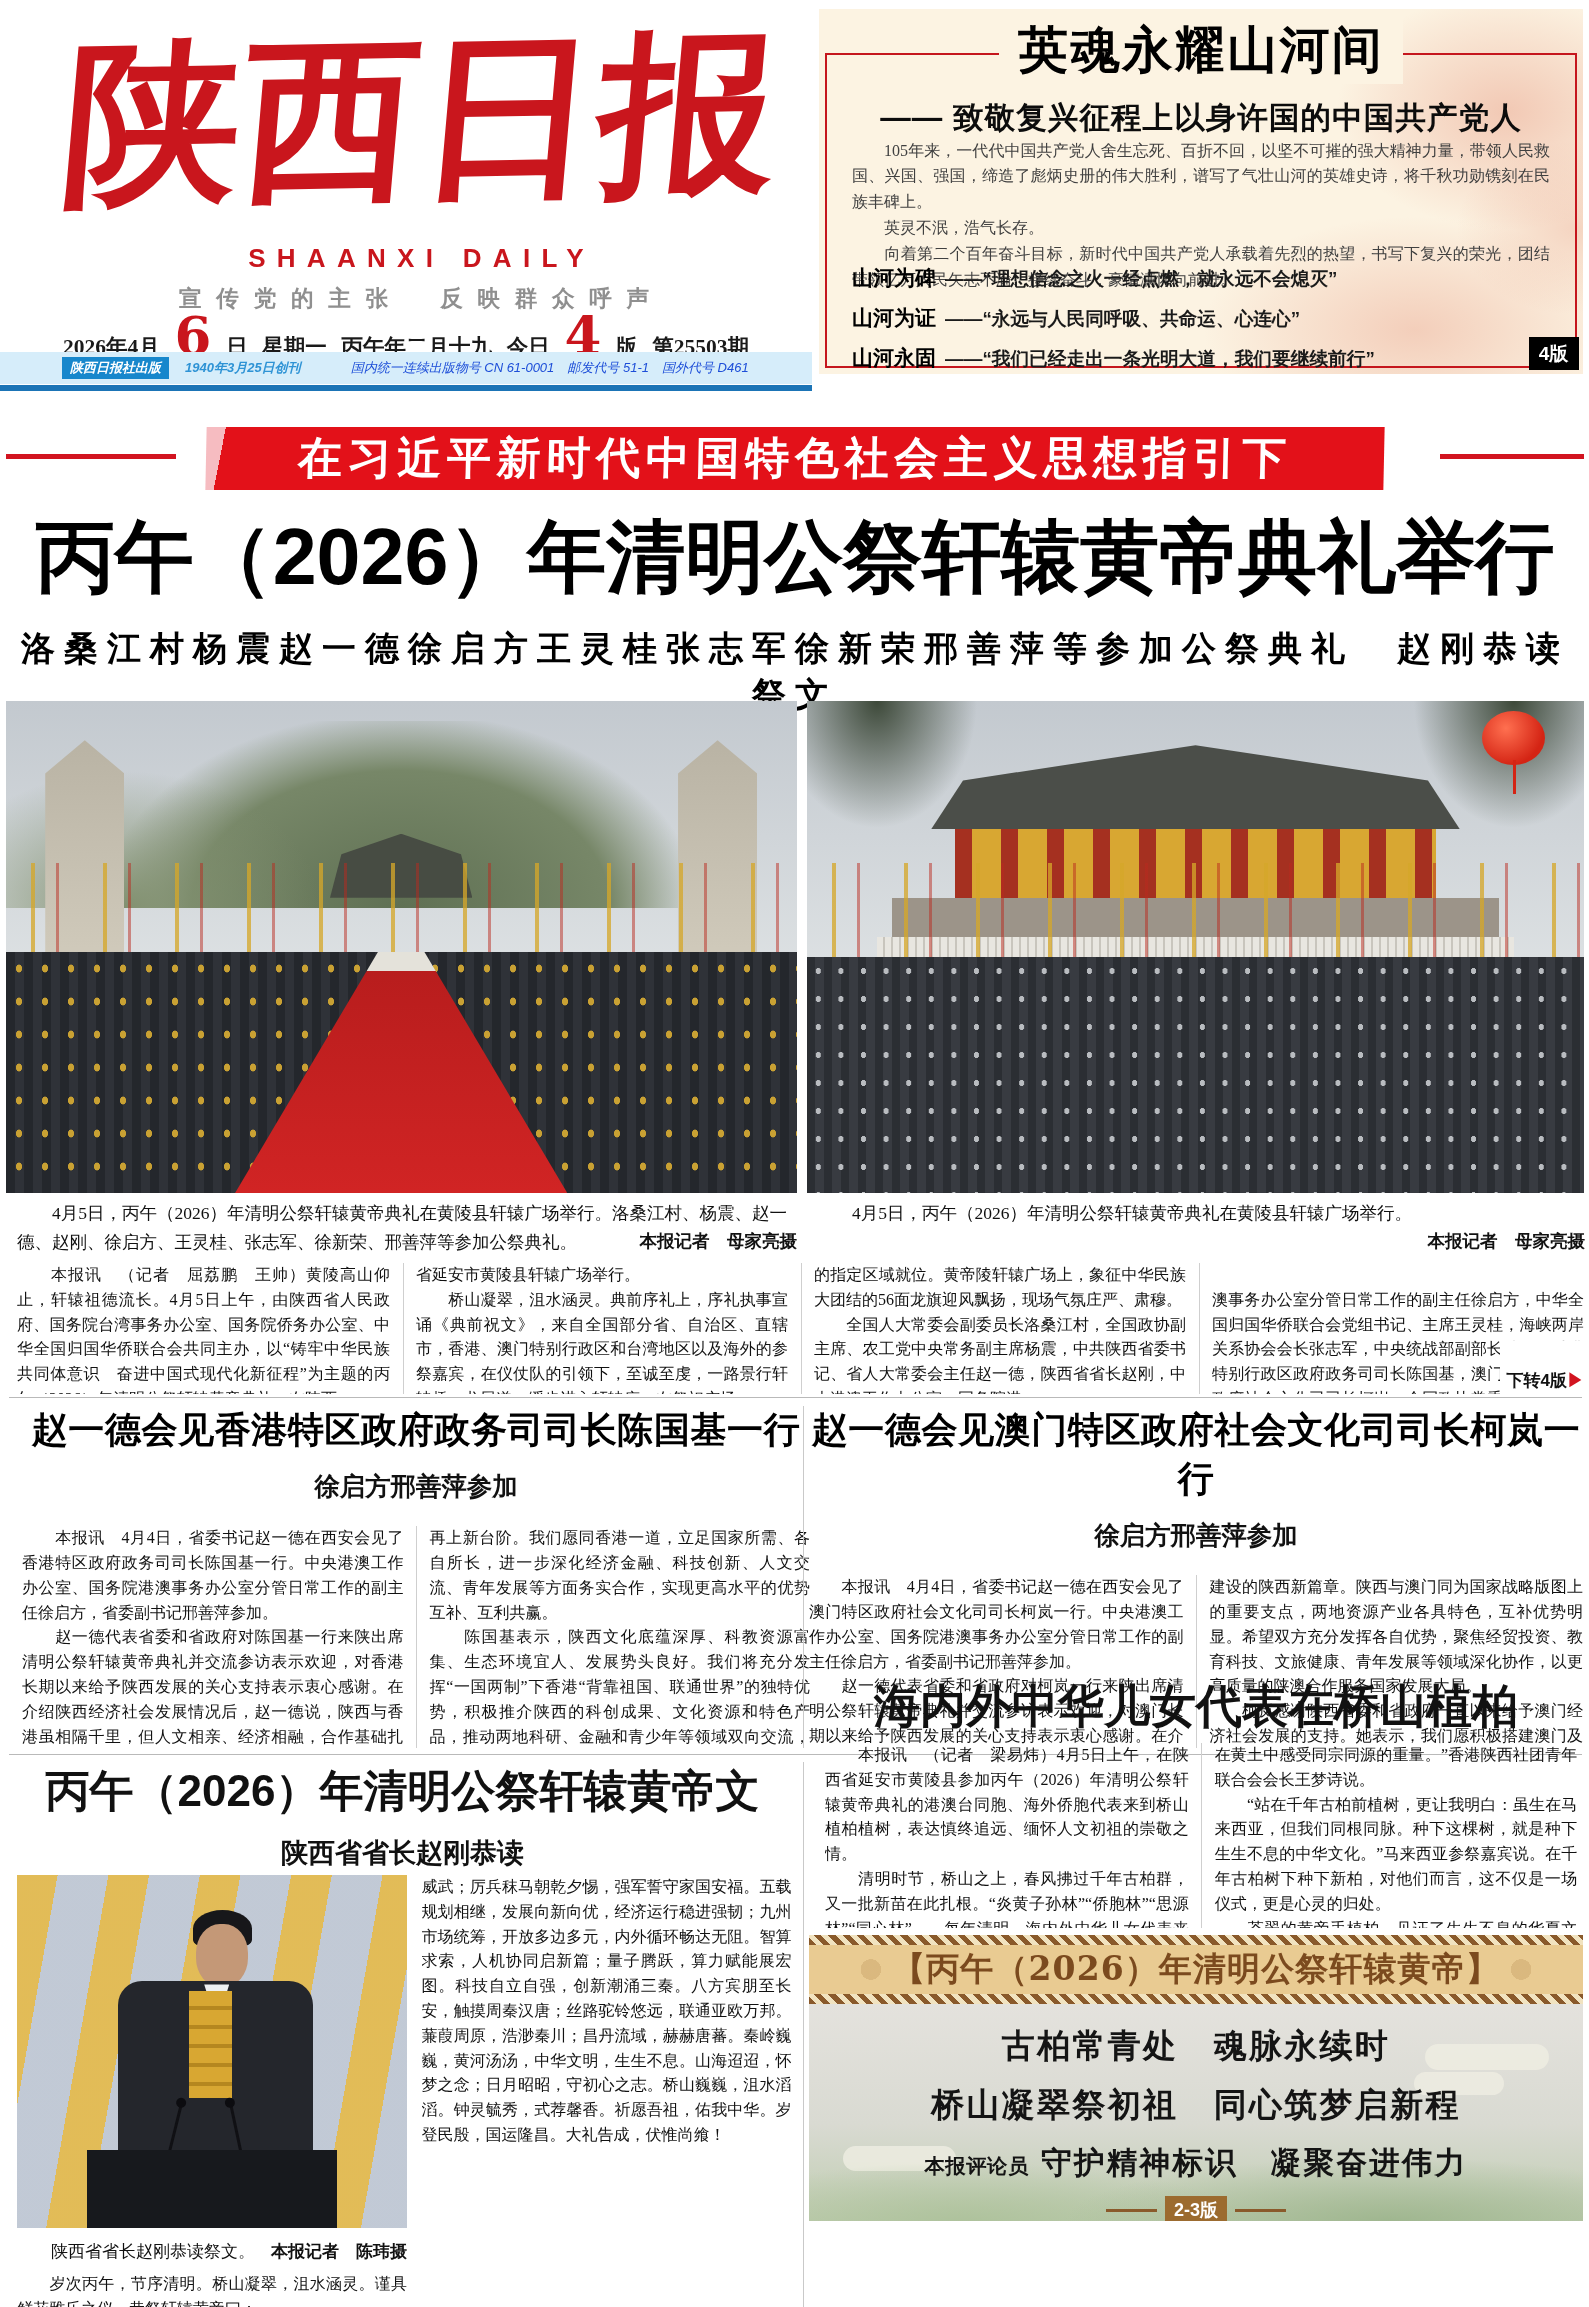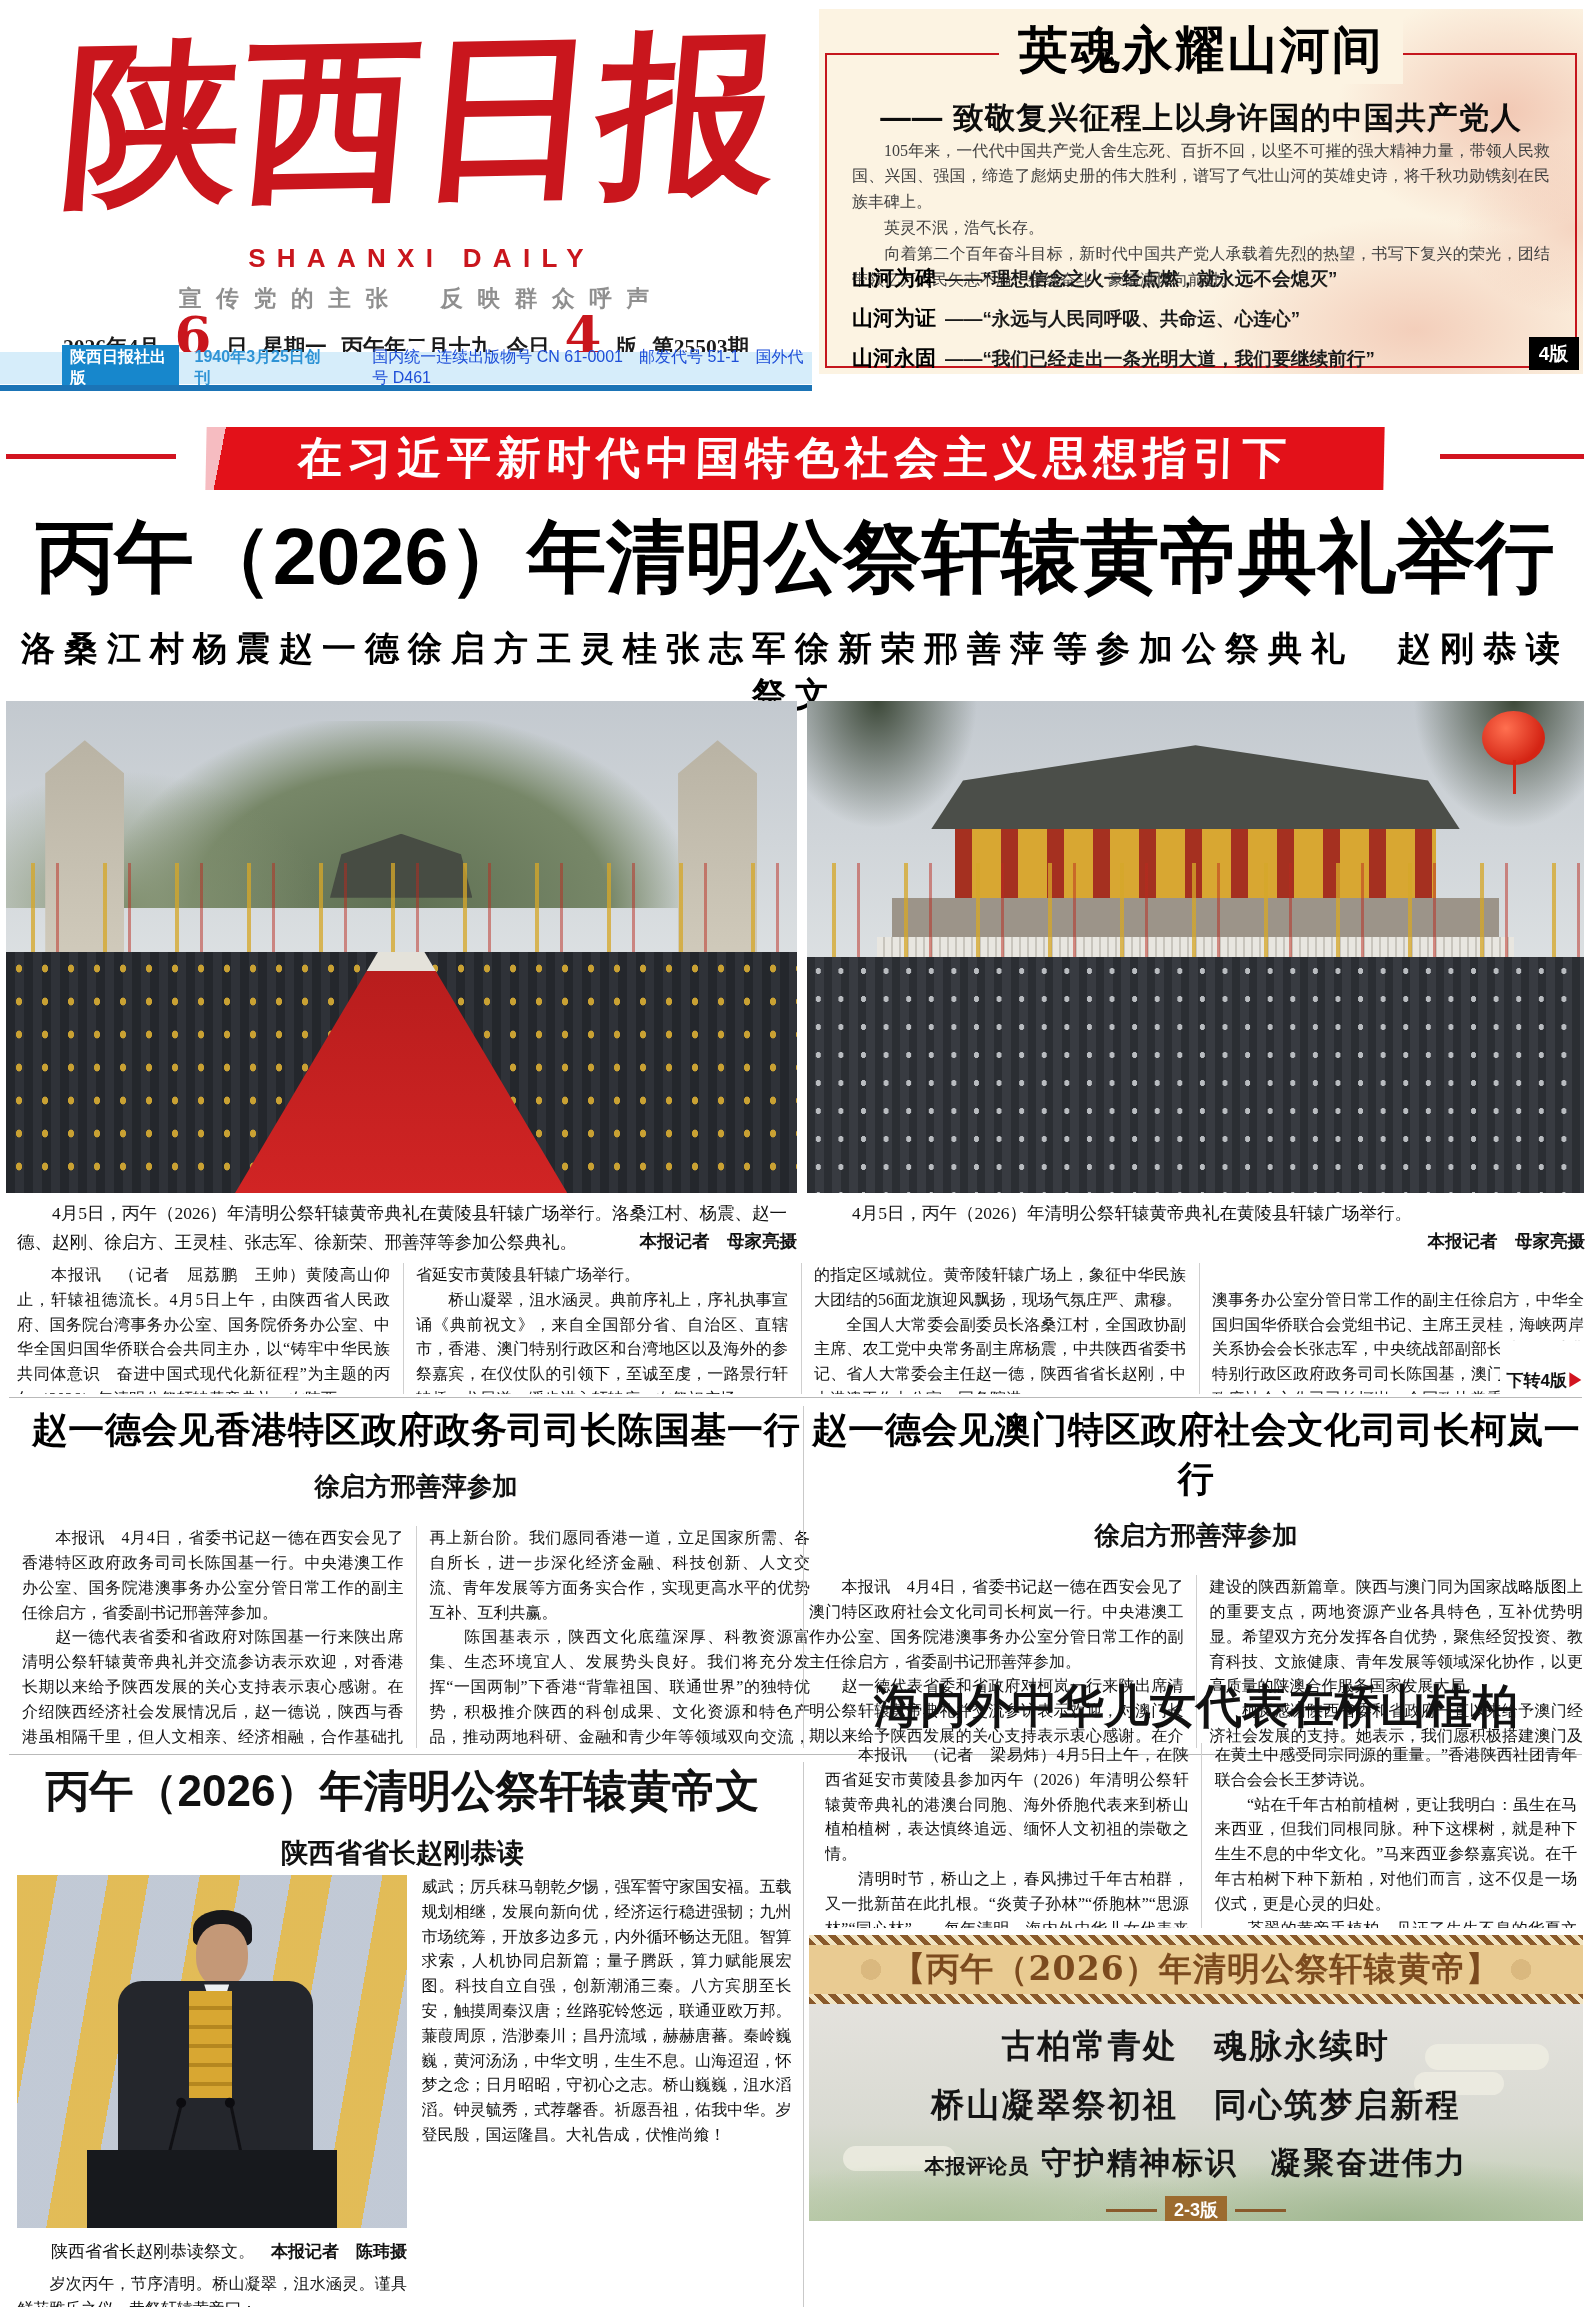--- a/index.html
+++ b/index.html
@@ -12,22 +12,22 @@
         font-family:"DejaVu Serif", serif;font-weight:900;font-size:176px;line-height:1.28;
         letter-spacing:2.3px;transform:skewX(-6deg) rotate(-1deg);}
   .logo-en{left:40px;top:243px;width:763px;text-align:center;color:#c9161d;
            font-family:"Liberation Sans", sans-serif;font-weight:700;font-size:26px;letter-spacing:11.3px;}
   .slogan{left:40px;top:283px;width:763px;text-align:center;color:#8f8f8f;
           font-family:"Liberation Sans", sans-serif;font-weight:600;font-size:22.6px;letter-spacing:14.7px;}
   .dateline{left:0;top:312px;width:812px;display:flex;align-items:baseline;justify-content:center;
             gap:14.7px;font-size:21.5px;color:#1a1a1a;font-weight:700;}
   .bignum{color:#c9161d;font-size:53px;font-weight:900;line-height:.9;font-family:"DejaVu Serif", serif;}
   .bluebar{left:0;top:352px;width:812px;height:32px;background:#d6edfa;display:flex;align-items:center;
-           gap:16px;padding-left:62px;box-sizing:border-box;font-size:16px;
-           font-family:"Liberation Sans", sans-serif;}
+           gap:16px;padding-left:62px;box-sizing:border-box;font-size:13px;
+           font-family:"Liberation Sans", sans-serif;font-style:italic;}
   .pubchip{background:#1787cc;color:#fff;font-weight:700;padding:1.7px 8px;}
   .founded{color:#2e93d5;font-weight:700;}
   .codes{color:#1d4ed8;margin-left:34px;}
   .bluebar-underline{left:0;top:385px;width:812px;height:5.7px;background:#1b74b6;}
 
   
   .promo-top{left:819px;top:8.5px;width:764px;height:365px;background:#fcf3e2;overflow:hidden;}
   .promo-top .art{position:absolute;inset:0;
      background:
        radial-gradient(ellipse 243px 170px at 90% 28%, rgba(223,121,95,.35), transparent 70%),

